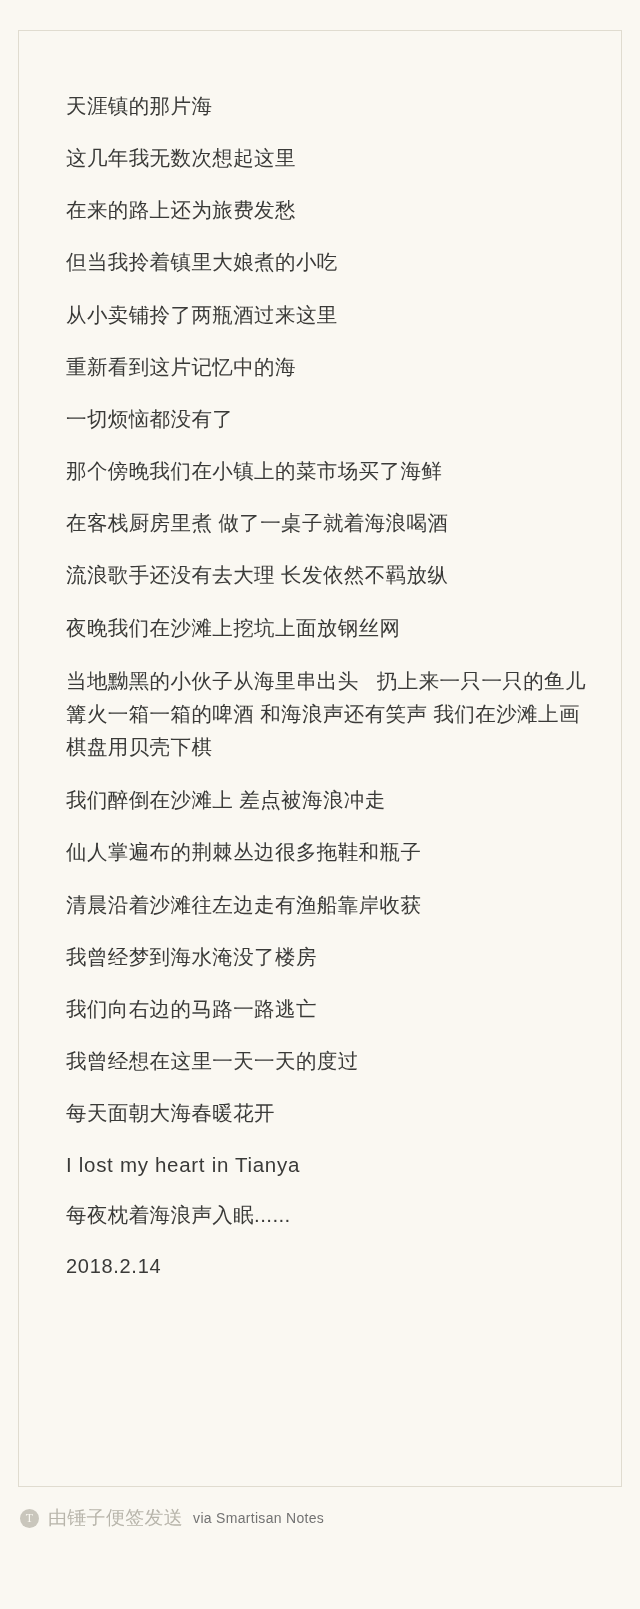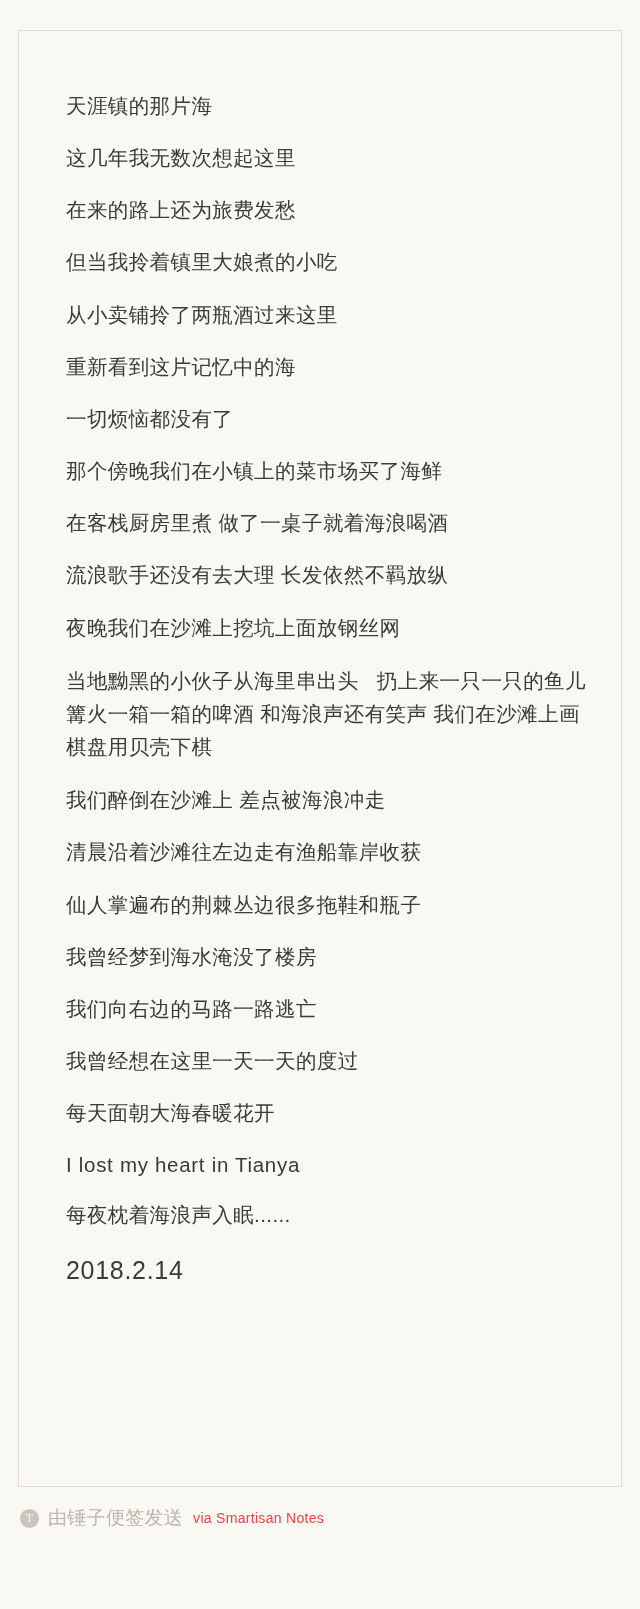--- a/index.html
+++ b/index.html
@@ -51,21 +51,21 @@
     margin-bottom: 21px;
     line-height: 1.62;
   }
   .line.latin {
     font-size: 20.5px;
     letter-spacing: 0.7px;
     color: #3a3a38;
     margin-bottom: 18px;
   }
   .line.date {
-    font-size: 25px;
+    font-size: 20px;
     letter-spacing: 0.7px;
     color: #3a3a38;
     margin-bottom: 0;
   }
   .note-footer {
     position: absolute;
     left: 20px;
     bottom: 78px;
     right: 20px;
     display: flex;
@@ -84,21 +84,21 @@
     font-family: "Liberation Serif", serif;
     flex: 0 0 auto;
   }
   .footer-text {
     font-size: 19px;
     color: #b8b5ab;
     letter-spacing: 0.3px;
   }
   .footer-sub {
     font-size: 14px;
-    color: #ef4444;
+    color: #737373;
     letter-spacing: 0.3px;
     margin-left: 10px;
   }
 </style>
 </head>
 <body>
 
 <div class="note-page">
   <div class="note-frame"></div>
 
@@ -109,22 +109,22 @@
     <p class="line">但当我拎着镇里大娘煮的小吃</p>
     <p class="line">从小卖铺拎了两瓶酒过来这里</p>
     <p class="line">重新看到这片记忆中的海</p>
     <p class="line">一切烦恼都没有了</p>
     <p class="line">那个傍晚我们在小镇上的菜市场买了海鲜</p>
     <p class="line">在客栈厨房里煮 做了一桌子就着海浪喝酒</p>
     <p class="line">流浪歌手还没有去大理 长发依然不羁放纵</p>
     <p class="line">夜晚我们在沙滩上挖坑上面放钢丝网</p>
     <p class="line block">当地黝黑的小伙子从海里串出头   扔上来一只一只的鱼儿  篝火一箱一箱的啤酒 和海浪声还有笑声 我们在沙滩上画棋盘用贝壳下棋</p>
     <p class="line">我们醉倒在沙滩上 差点被海浪冲走</p>
+    <p class="line">仙人掌遍布的荆棘丛边很多拖鞋和瓶子</p>
     <p class="line">清晨沿着沙滩往左边走有渔船靠岸收获</p>
-    <p class="line">仙人掌遍布的荆棘丛边很多拖鞋和瓶子</p>
     <p class="line">我曾经梦到海水淹没了楼房</p>
     <p class="line">我们向右边的马路一路逃亡</p>
     <p class="line">我曾经想在这里一天一天的度过</p>
     <p class="line">每天面朝大海春暖花开</p>
     <p class="line latin">I lost my heart in Tianya</p>
     <p class="line">每夜枕着海浪声入眠......</p>
     <p class="line date">2018.2.14</p>
   </div>
 
   <div class="note-footer">

